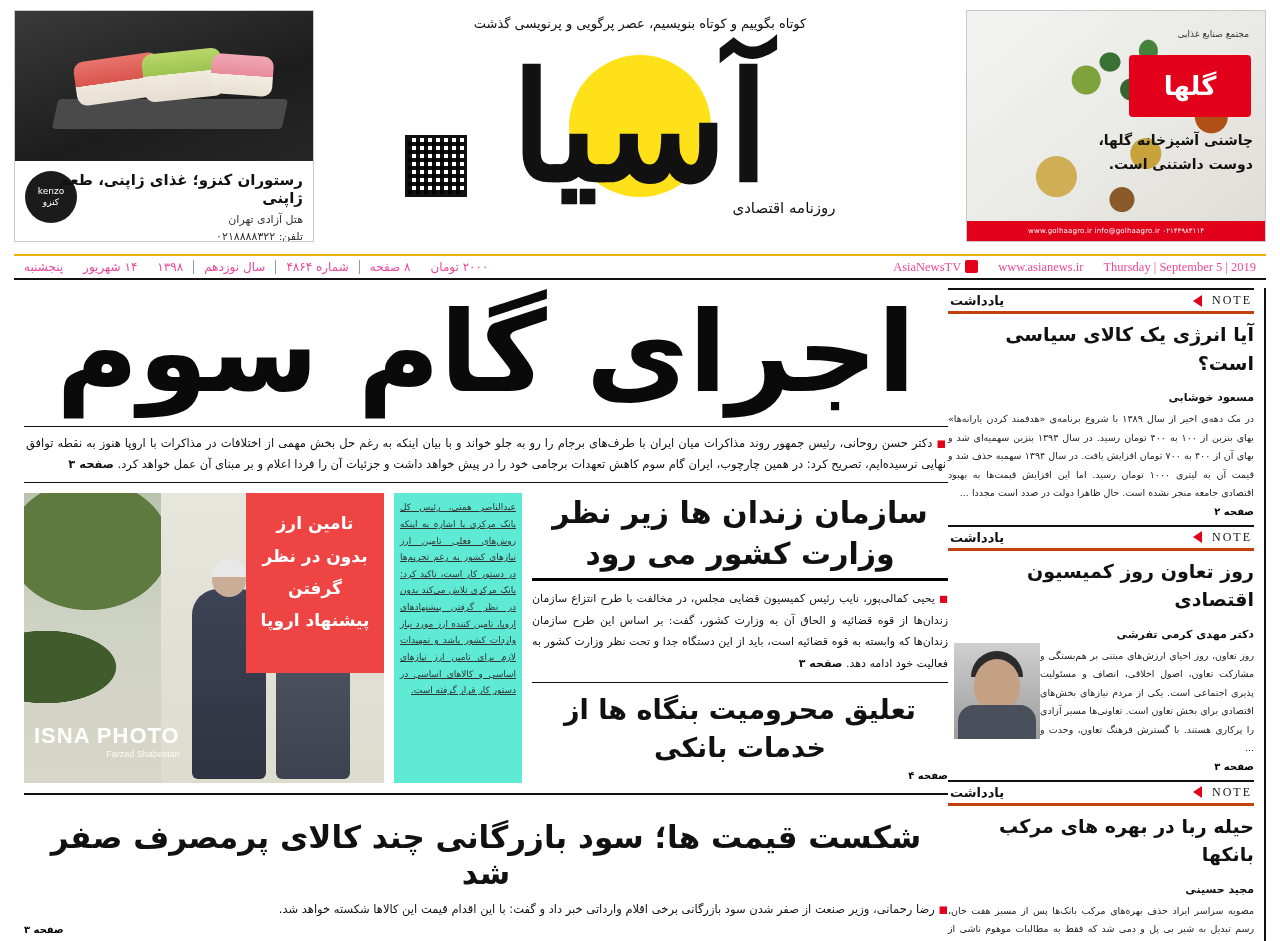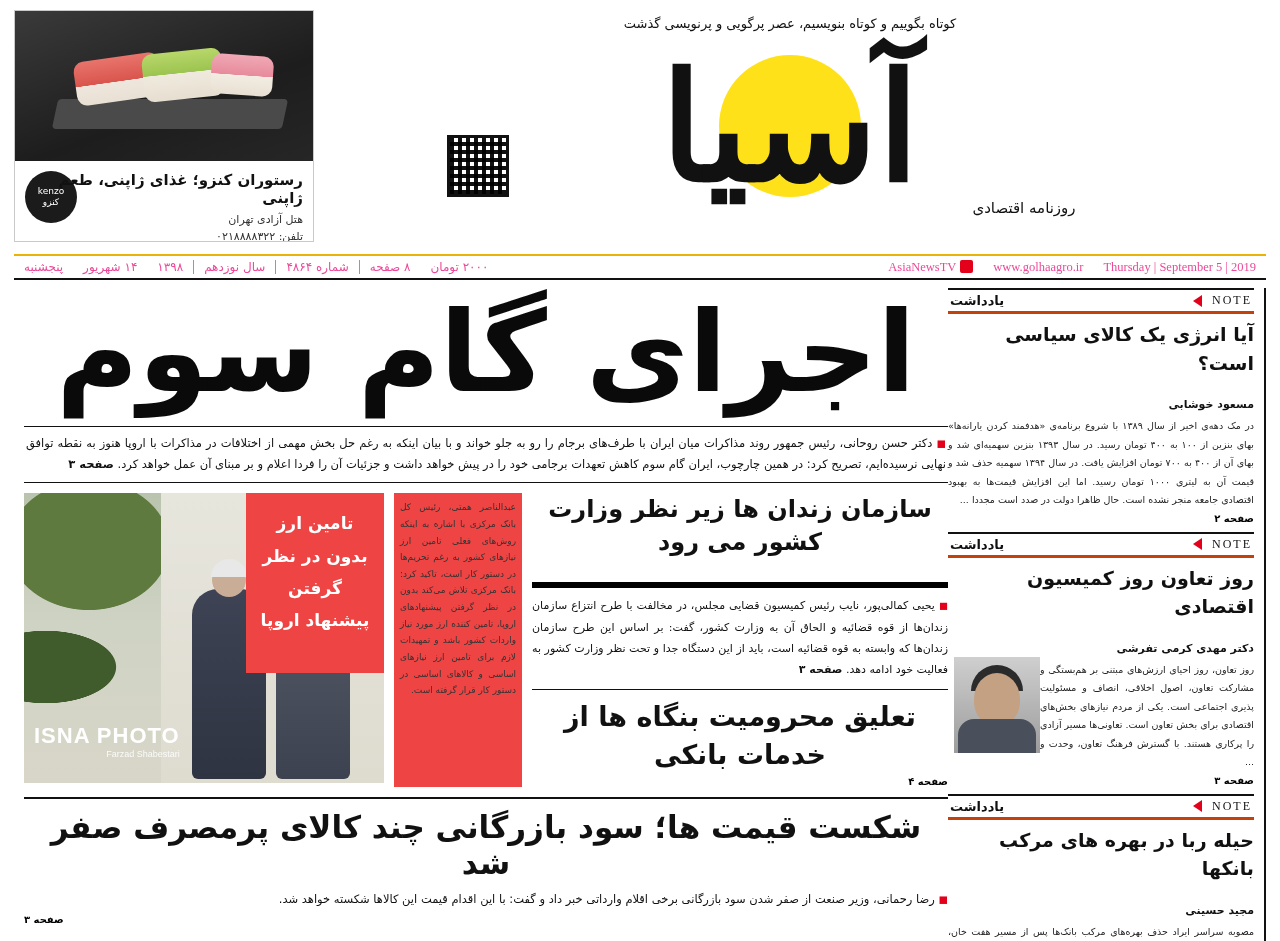--- a/index.html
+++ b/index.html
@@ -278,44 +278,44 @@
     position: absolute; right: 0; top: 0;
     width: 138px; height: 180px;
     background: #ef4444; color: #fff;
     padding: 14px 10px; text-align: center;
     font-size: 17px; font-weight: bold; line-height: 1.9;
     direction: rtl;
   }
 
   .mid-text { flex: 1 1 auto; }
   .sub-headline {
-    font-size: 24px; font-weight: bold; line-height: 1.35;
+    font-size: 30px; font-weight: bold; line-height: 1.35;
     text-align: center; direction: rtl; color: #111;
-    border-bottom: 6px solid #000000; padding-bottom: 24px;
+    border-bottom: 3px solid #000000; padding-bottom: 4px;
   }
   .sub-body {
     font-size: 11px; line-height: 1.95; text-align: justify;
     direction: rtl; color: #111; margin-top: 7px;
   }
   .sub-headline-2 {
     font-size: 27px; font-weight: bold; line-height: 1.4;
     text-align: center; direction: rtl; color: #111;
     border-top: 1px solid #111; margin-top: 8px; padding-top: 8px;
   }
   .grey-col {
     flex: 0 0 128px;
-    background: #ef4444;
+    background: #5eead4;
     font-size: 9px; line-height: 1.85; color: #333;
-    padding: 6px; direction: rtl; text-align: justify;
+    padding: 6px; direction: rtl; text-align: justify; text-decoration: underline;
   }
 
   
   .bottom {
     border-top: 2px solid #111;
-    margin-top: 10px; padding-top: 10px;
+    margin-top: 10px; padding-top: 24px;
     text-align: center; direction: rtl;
   }
   .bottom h2 {
     margin: 0; font-size: 31px; font-weight: bold; color: #111;
   }
   .bottom p {
     margin: 8px 0 0 0; font-size: 11.5px; line-height: 1.8; color: #111;
     text-align: justify;
   }
 
@@ -337,21 +337,21 @@
     border-top: 6px solid transparent;
     border-bottom: 6px solid transparent;
     border-right: 9px solid #e2001a;
   }
   .side-title {
     font-size: 19px; font-weight: bold; color: #111;
     text-align: right; direction: rtl; line-height: 1.5;
   }
   .side-author {
     font-size: 11px; color: #111; text-align: right; direction: rtl;
-    margin-top: 21px; font-weight: bold;
+    margin-top: 14px; font-weight: bold;
   }
   .side-body {
     font-size: 9.5px; line-height: 1.95; color: #222;
     text-align: justify; direction: rtl; margin-top: 6px;
   }
   .side-block { margin-bottom: 8px; }
   .side-photo {
     float: left; width: 86px; height: 96px; margin: 2px 0 4px 6px;
     background: linear-gradient(180deg,#cfcfcf 0%, #9c9c9c 100%);
     position: relative; overflow: hidden;
@@ -400,38 +400,48 @@
     <div class="logo-block">
       <div class="kicker">کوتاه بگوییم و کوتاه بنویسیم، عصر پرگویی و پرنویسی گذشت</div>
       <div class="logo-row">
         <div class="sun"></div>
         <div class="logo-word">آسیا</div>
         <div class="logo-sub">روزنامه اقتصادی</div>
         <div class="qr"></div>
       </div>
     </div>
 
+    <div class="ad-box ad-left">
+      <div class="ad-food-img">
+        <div class="ad-food-greens"></div>
+      </div>
+      <div class="ad-logo-sub">مجتمع صنایع غذایی</div>
+      <div class="ad-logo">گلها</div>
+      <div class="ad-tagline">چاشنی آشپزخانه گلها،
+دوست داشتنی است.</div>
+      <div class="ad-footer-strip">www.golhaagro.ir    info@golhaagro.ir    ۰۲۱۴۴۹۸۳۱۱۴</div>
+    </div>
   </div>
 
   <div class="infobar">
     <div class="cell">پنجشنبه</div>
     <div class="cell">۱۴ شهریور</div>
     <div class="cell">۱۳۹۸</div>
     <div class="sep"></div>
     <div class="cell">سال نوزدهم</div>
     <div class="sep"></div>
     <div class="cell">شماره ۴۸۶۴</div>
     <div class="sep"></div>
     <div class="cell">۸ صفحه</div>
     <div class="cell">۲۰۰۰ تومان</div>
     <div style="flex:1 1 auto"></div>
     <div class="cell">
       <span class="tv-badge"></span><span class="latin">AsiaNewsTV</span>
     </div>
-    <div class="cell latin">www.golhaagro.ir</div>
+    <div class="cell latin">www.asianews.ir</div>
     <div class="cell latin">Thursday | September 5 | 2019</div>
   </div>
 
   <div class="body-grid">
 
     <div class="col-main">
 
       <div class="headline">اجرای گام سوم</div>
 
       <div class="lede">

